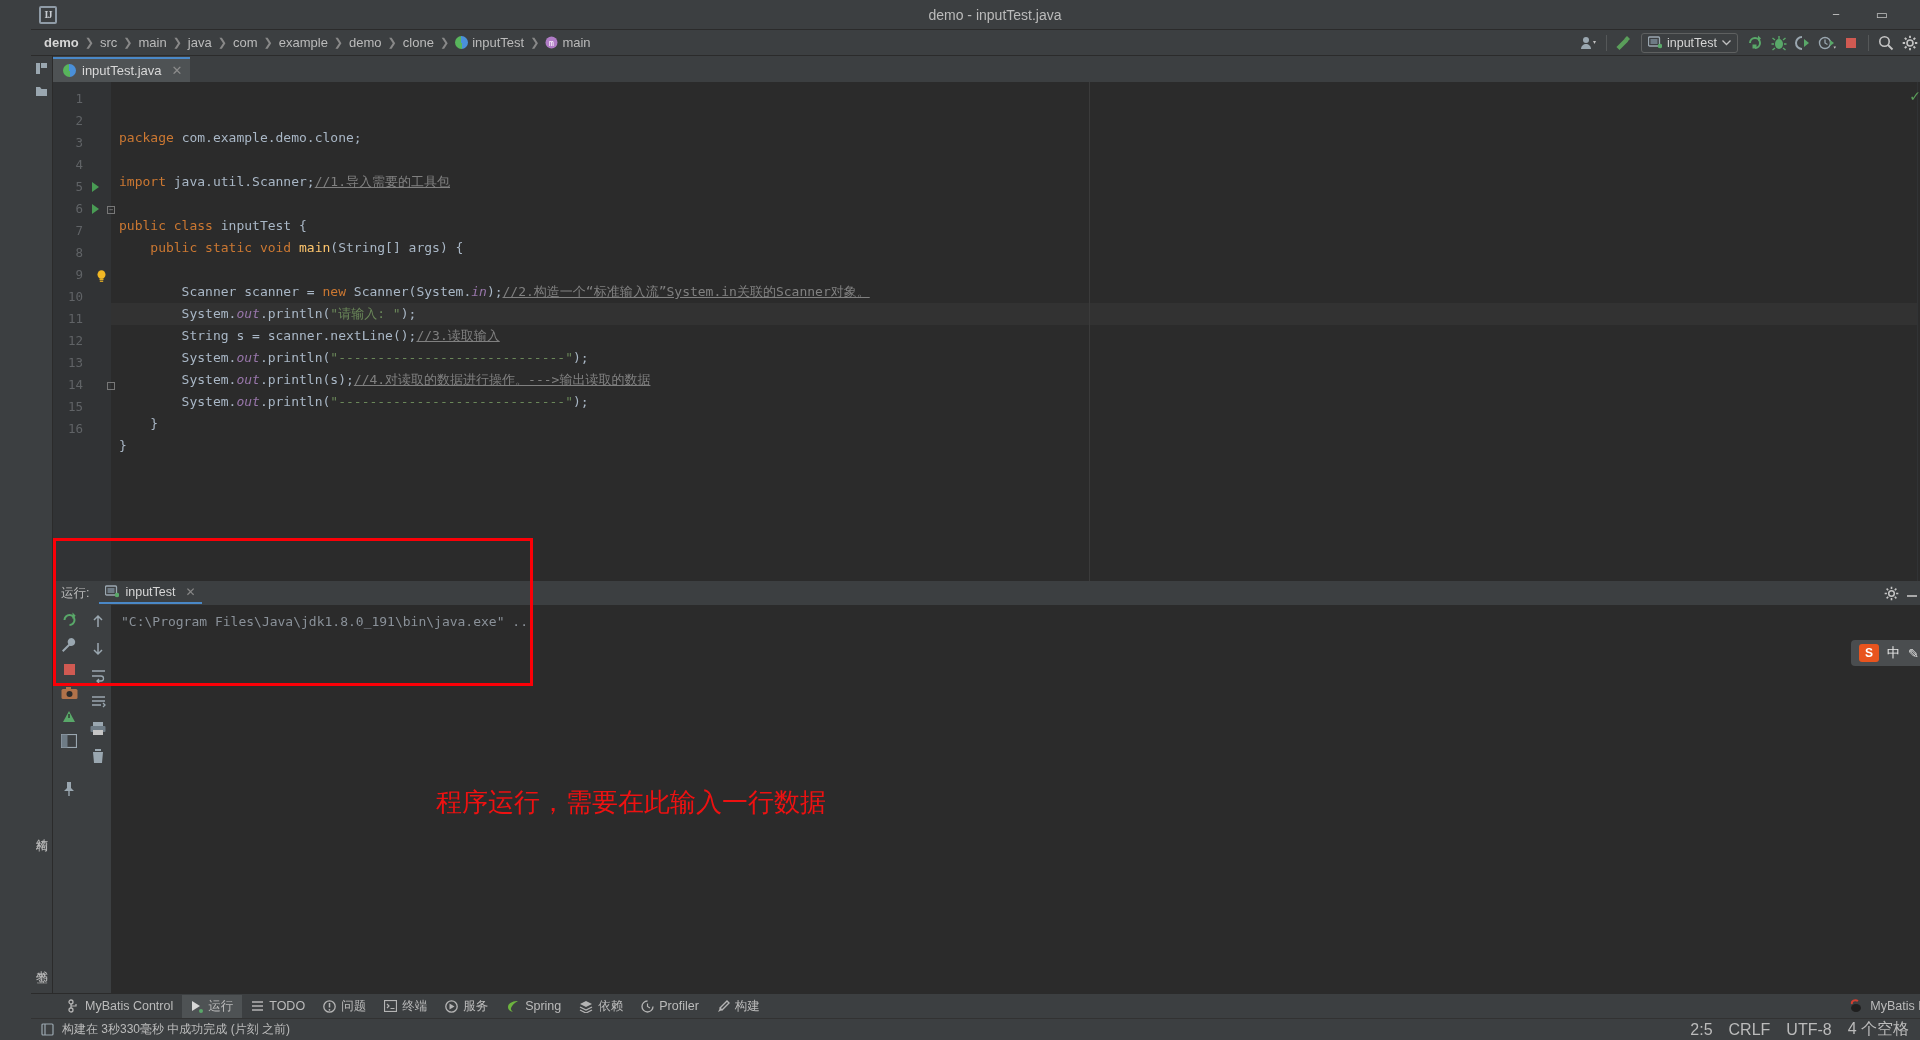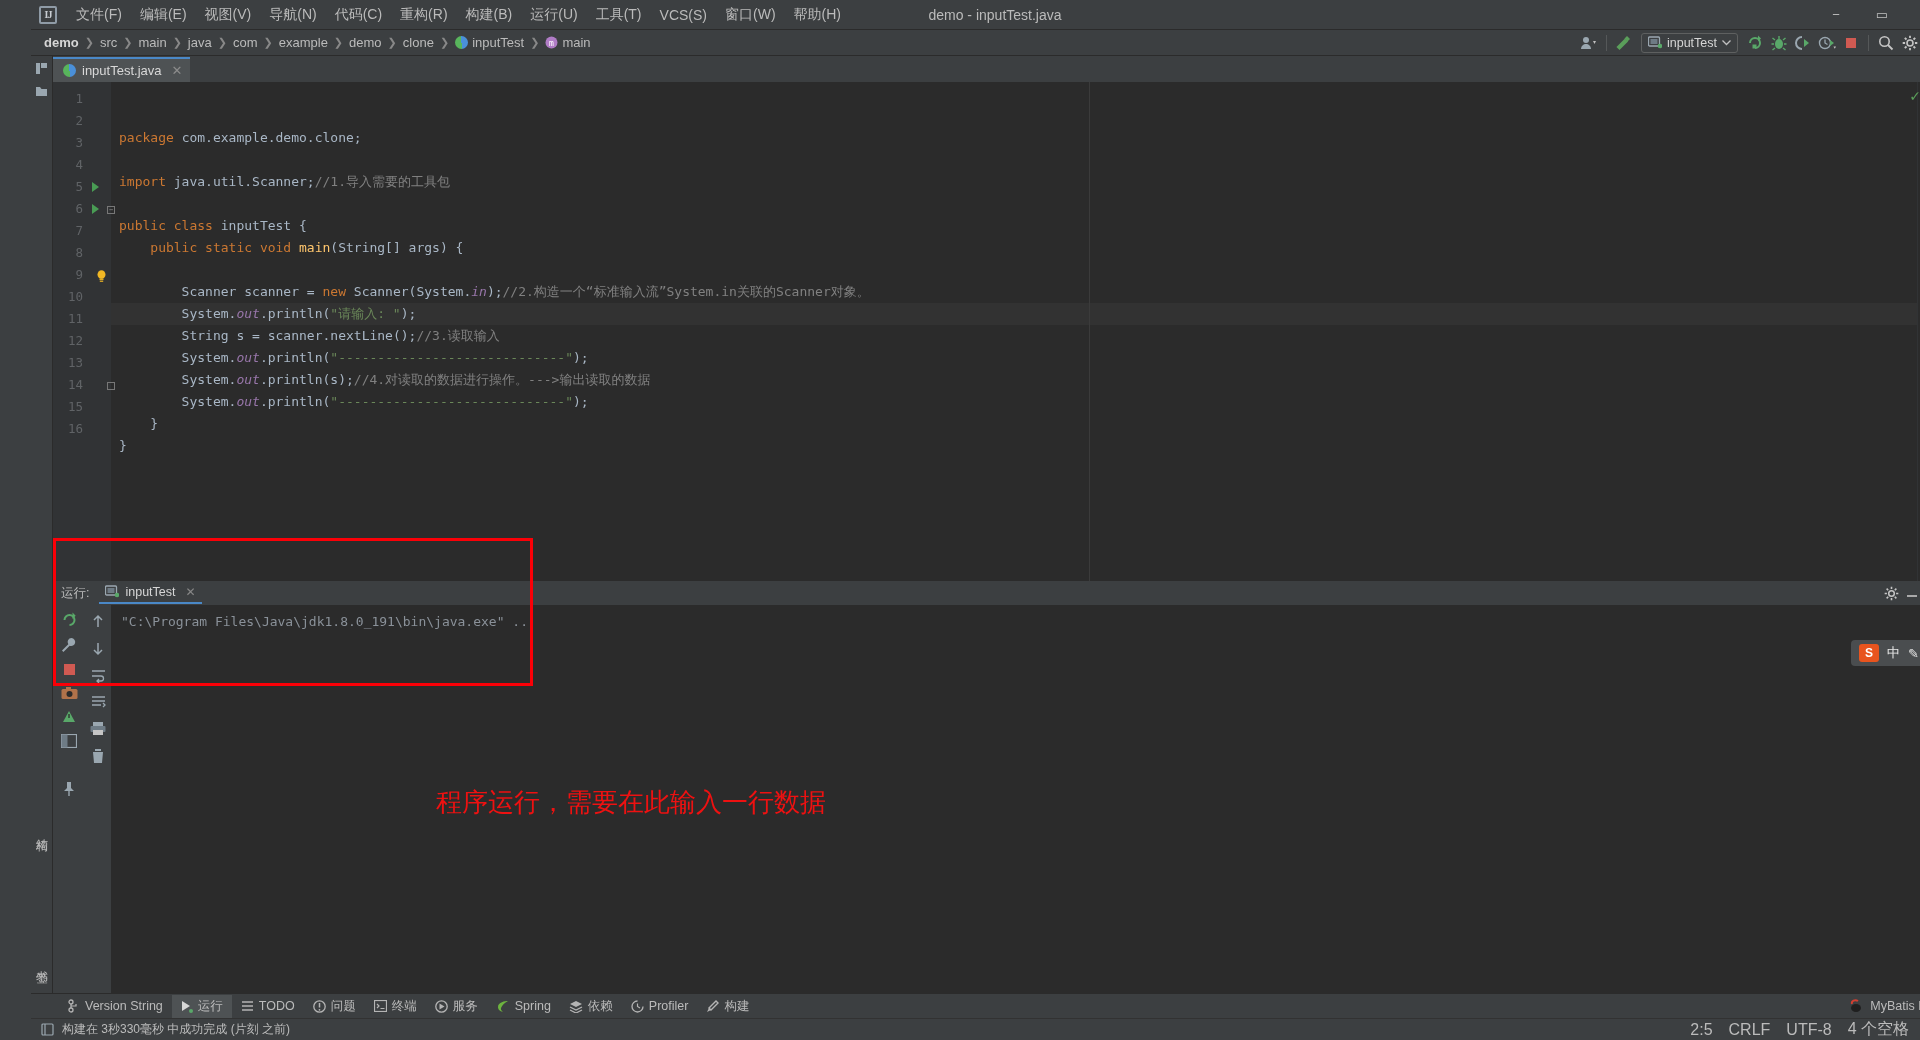--- a/index.html
+++ b/index.html
@@ -107,21 +107,21 @@
     border: 1px solid #777; color: #999; font-size: 7px; line-height: 6px; text-align: center;
   }
   .code {
     flex: 1; font-family: "DejaVu Sans Mono", monospace; font-size: 13px;
     padding-top: 0; color: #a9b7c6; position: relative; white-space: pre;
   }
   .cl { height: 22px; line-height: 22px; padding-left: 8px; }
   .cl.hl { background: #323232; }
   .kw { color: #cc7832; }
   .str { color: #6a8759; }
-  .cmt { color: #808080; }
+  .cmt { color: #808080; text-decoration: underline; }
   .fld { color: #9876aa; font-style: italic; }
   .mth { color: #ffc66d; }
   .cls { color: #a9b7c6; }
   .guide {
     position: absolute; top: 0; bottom: 0; width: 1px; background: #3b3b3b;
   }
   .right-margin { left: 978px; }
   .editor-check {
     position: absolute; right: 8px; top: 6px; color: #5a9e5a; font-size: 14px;
   }
@@ -201,34 +201,20 @@
   .ime .txt { color: #e8e8e8; font-size: 13px; }
   .icon { display: inline-flex; align-items: center; justify-content: center; }
 </style>
 </head>
 <body>
 
 <div class="app">
 
   <div class="titlebar">
     <div class="ij-logo">IJ</div>
-    <div class="menu">
-      <div class="menu-item">文件(F)</div>
-      <div class="menu-item">编辑(E)</div>
-      <div class="menu-item">视图(V)</div>
-      <div class="menu-item">导航(N)</div>
-      <div class="menu-item">代码(C)</div>
-      <div class="menu-item">重构(R)</div>
-      <div class="menu-item">构建(B)</div>
-      <div class="menu-item">运行(U)</div>
-      <div class="menu-item">工具(T)</div>
-      <div class="menu-item">VCS(S)</div>
-      <div class="menu-item">窗口(W)</div>
-      <div class="menu-item">帮助(H)</div>
-    </div>
     <div class="win-title">demo - inputTest.java</div>
     <div class="win-btns">
       <div class="win-btn">−</div>
       <div class="win-btn">▭</div>
       <div class="win-btn close">✕</div>
     </div>
   </div>
 
   <div class="navbar">
     <div class="crumbs">
@@ -548,21 +534,21 @@
   <div class="statustabs">
     <div class="sbtab">
       <span class="icon">
         <svg width="12" height="14" viewBox="0 0 12 14">
             <circle cx="3" cy="3" r="2" fill="none" stroke="#b4b4b4" stroke-width="1.3"></circle>
             <circle cx="3" cy="11" r="2" fill="none" stroke="#b4b4b4" stroke-width="1.3"></circle>
             <path d="M3 5v4" stroke="#b4b4b4" stroke-width="1.3"></path>
             <path d="M3 7h5V5" stroke="#b4b4b4" stroke-width="1.2" fill="none"></path>
           </svg>
       </span>
-      <span>Version String</span>
+      <span>MyBatis Control</span>
     </div>
     <div class="sbtab active">
       <span class="icon">
         <svg width="12" height="13" viewBox="0 0 12 13">
             <path d="M1 1l8 5-8 5z" fill="#d6d6d6"></path>
             <circle cx="10" cy="11" r="2" fill="#59a869"></circle>
           </svg>
       </span>
       <span>运行</span>
     </div>

